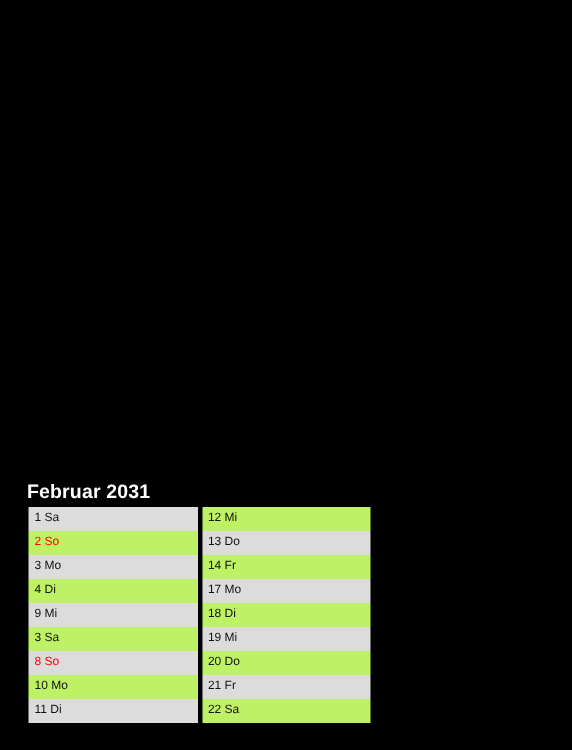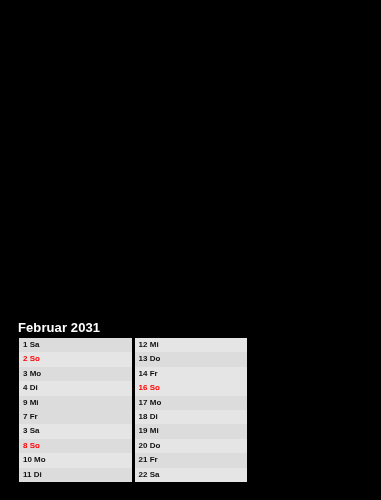--- a/index.html
+++ b/index.html
@@ -48,57 +48,55 @@
     display: flex;
     flex-direction: column;
     width: 115.6px;
     border-left: 3px solid #000000;
     box-sizing: border-box;
   }
   .day-cell {
     height: 19px;
     line-height: 13.09px;
     font-size: 8px;
-    font-weight: bold;
+    font-weight: normal;
     padding-left: 4px;
     box-sizing: border-box;
     white-space: nowrap;
     overflow: hidden;
     color: #111111;
   }
   .shade-light { background: #dcdcdc; }
-  .shade-dark  { background: #e5e5e5; }
+  .shade-dark  { background: #bef264; }
   .weekend     { color: #ff0000; }
   .empty-cell  { color: transparent; }
 </style>
 </head>
 <body>
 
 <div id="page">
 
   <div id="month-title">Februar 2031</div>
 
   <div id="calendar-table">
       <div class="day-column">
         <div class="day-cell shade-light">1 Sa</div>
         <div class="day-cell shade-dark weekend">2 So</div>
         <div class="day-cell shade-light">3 Mo</div>
         <div class="day-cell shade-dark">4 Di</div>
         <div class="day-cell shade-light">9 Mi</div>
-        <div class="day-cell shade-light">7 Fr</div>
         <div class="day-cell shade-dark">3 Sa</div>
         <div class="day-cell shade-light weekend">8 So</div>
         <div class="day-cell shade-dark">10 Mo</div>
         <div class="day-cell shade-light">11 Di</div>
       </div>
       <div class="day-column">
         <div class="day-cell shade-dark">12 Mi</div>
         <div class="day-cell shade-light">13 Do</div>
         <div class="day-cell shade-dark">14 Fr</div>
-        <div class="day-cell shade-dark weekend">16 So</div>
         <div class="day-cell shade-light">17 Mo</div>
         <div class="day-cell shade-dark">18 Di</div>
         <div class="day-cell shade-light">19 Mi</div>
         <div class="day-cell shade-dark">20 Do</div>
         <div class="day-cell shade-light">21 Fr</div>
         <div class="day-cell shade-dark">22 Sa</div>
       </div>
     </div>
 
 </div>

